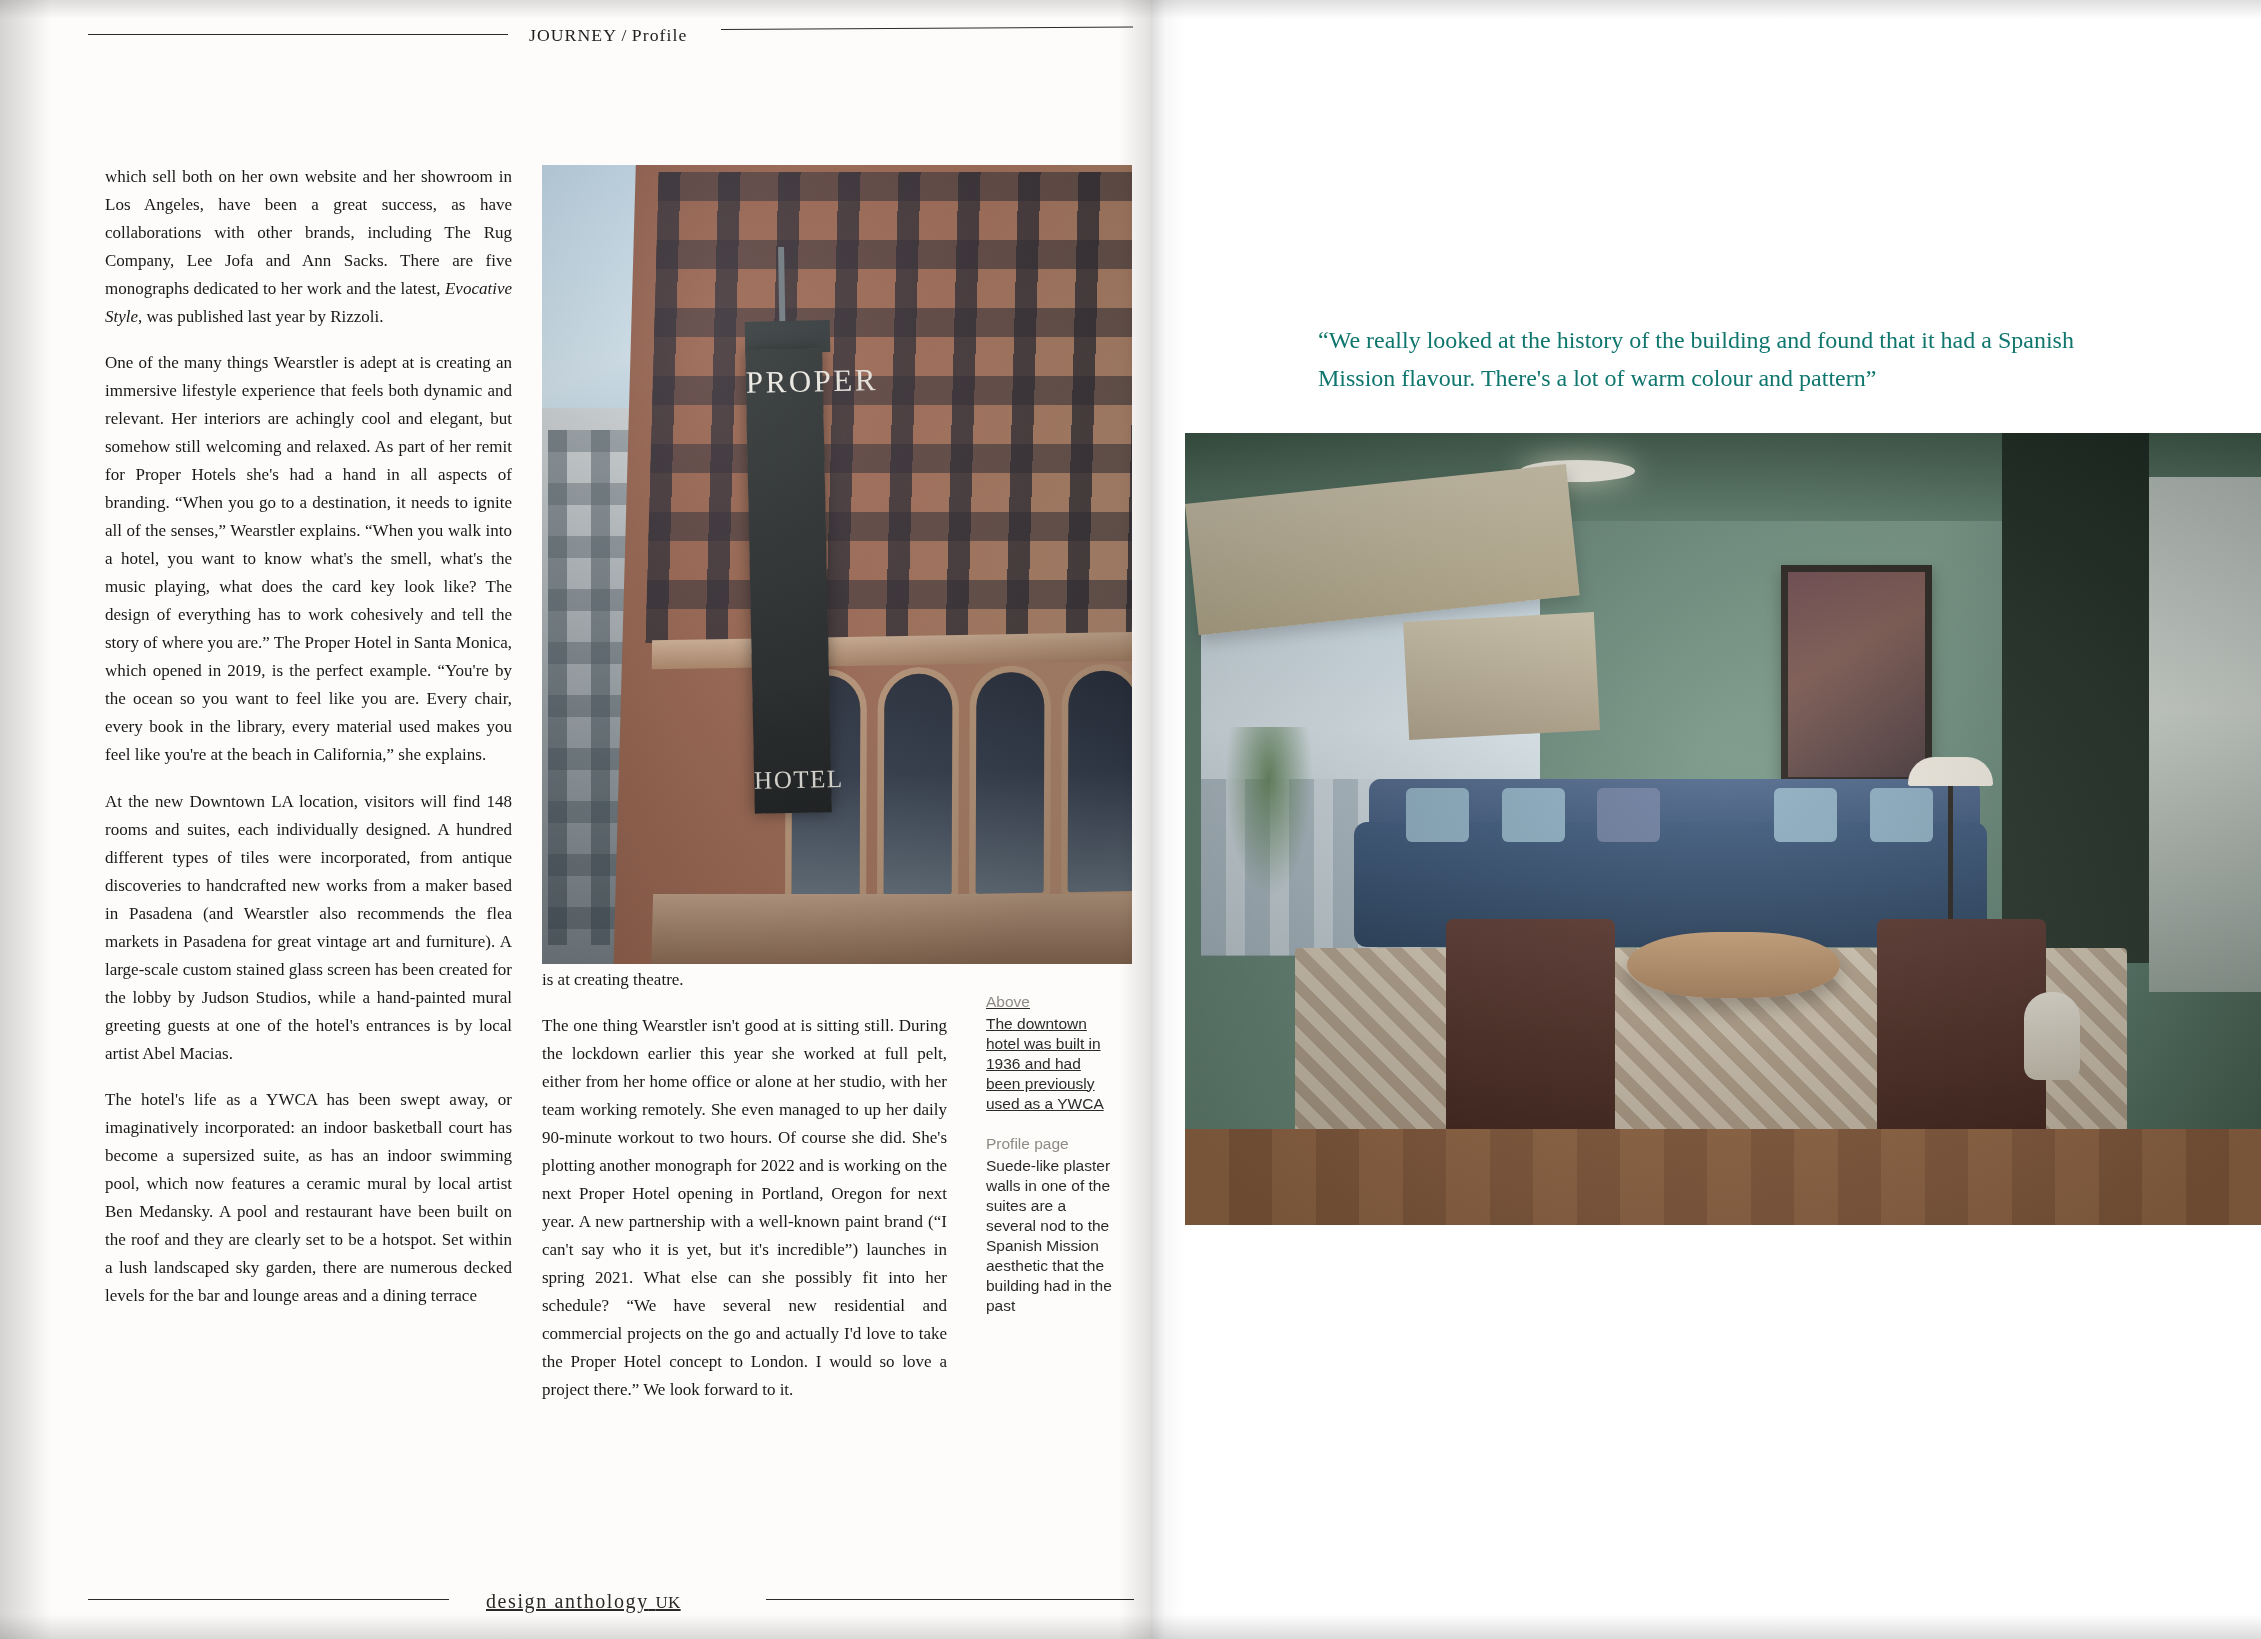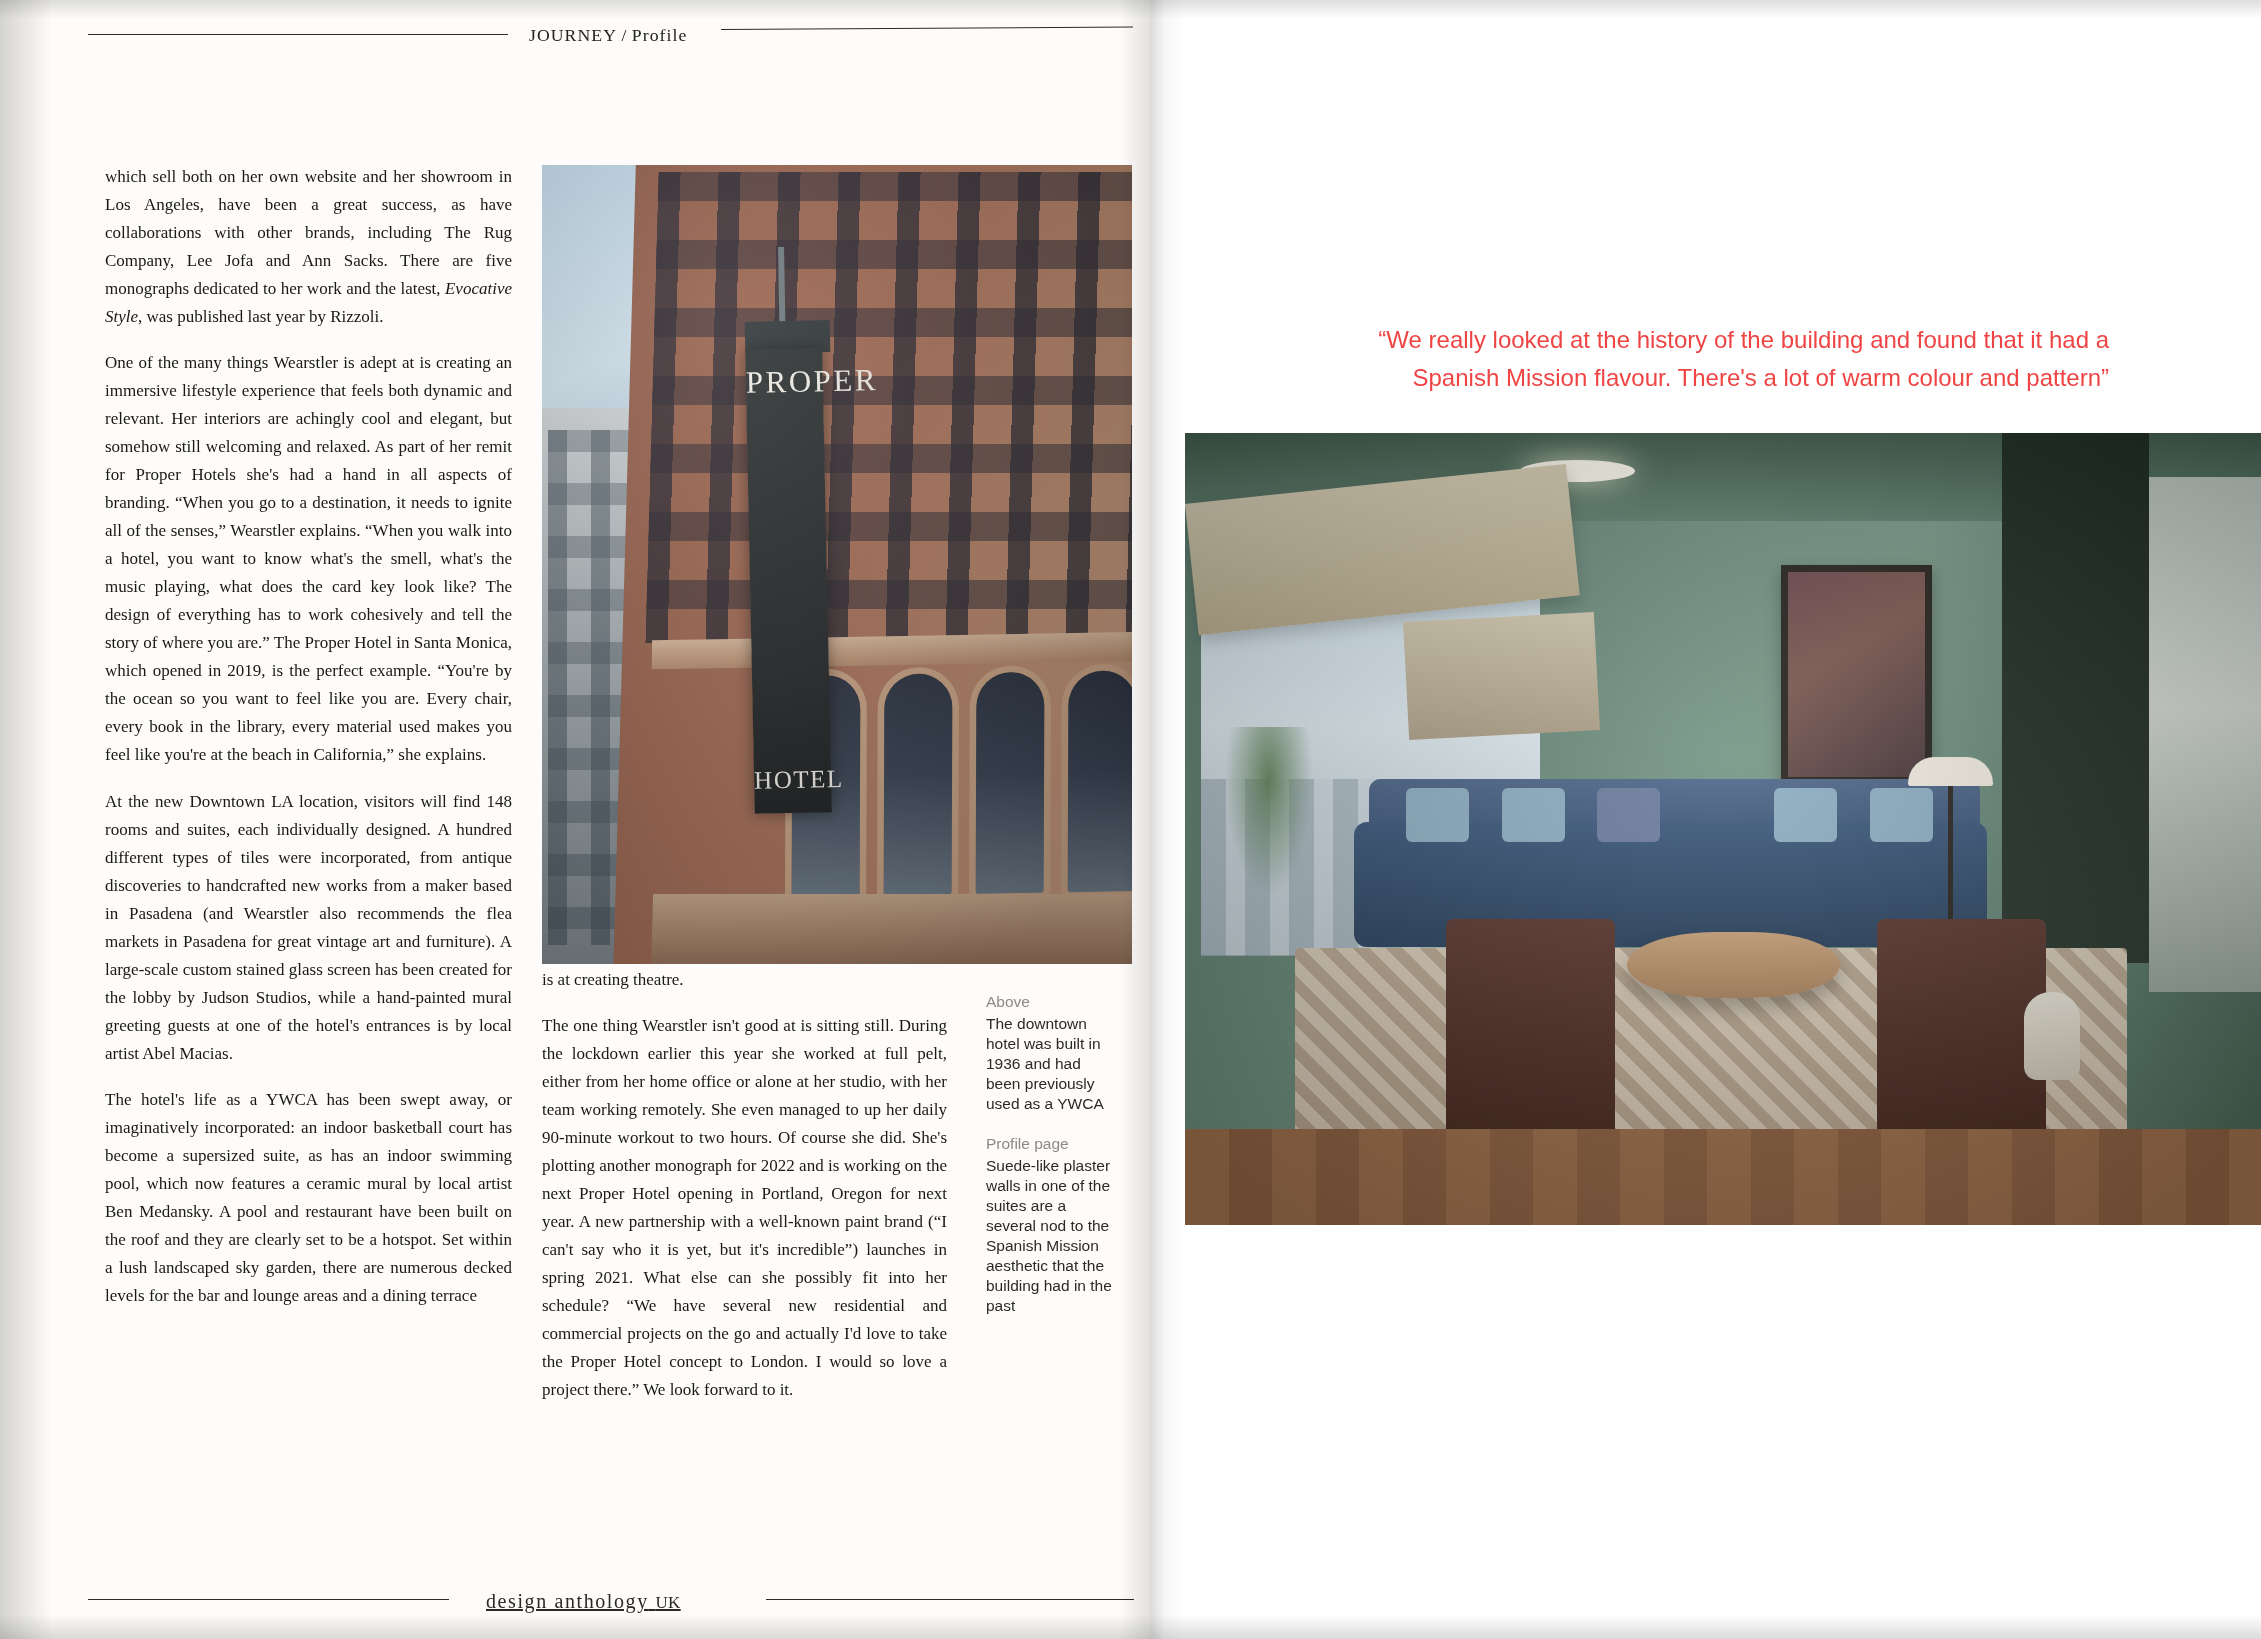--- a/index.html
+++ b/index.html
@@ -236,33 +236,33 @@
     font-size: 15.5px;
     line-height: 20px;
     color: #2b2a28;
   }
   .caption-label {
     font-family: "Liberation Sans", sans-serif;
     font-size: 15.5px;
     color: #8e8a84;
     margin-bottom: 1.5px;
   }
-  #cap-above { left: 986px; top: 992px; }
+  #cap-above { left: 986px; top: 992px; text-decoration: underline; }
   #cap-facing { left: 986px; top: 1134px; }
 
   
   .pullquote {
     position: absolute;
     left: 1318px; top: 321px;
     width: 791px;
-    text-align: right;
-    font-family: Liberation Sans, sans-serif;
+    text-align: left;
+    font-family: Liberation Serif, serif;
     font-size: 24px;
     line-height: 38px;
-    color: #ef4444;
+    color: #0f766e;
   }
 
   .photo-lounge {
     position: absolute;
     left: 1185px; top: 433px;
     width: 1076px; height: 792px;
     overflow: hidden;
     background: #5d7b70;
   }
   .pl-wall {

